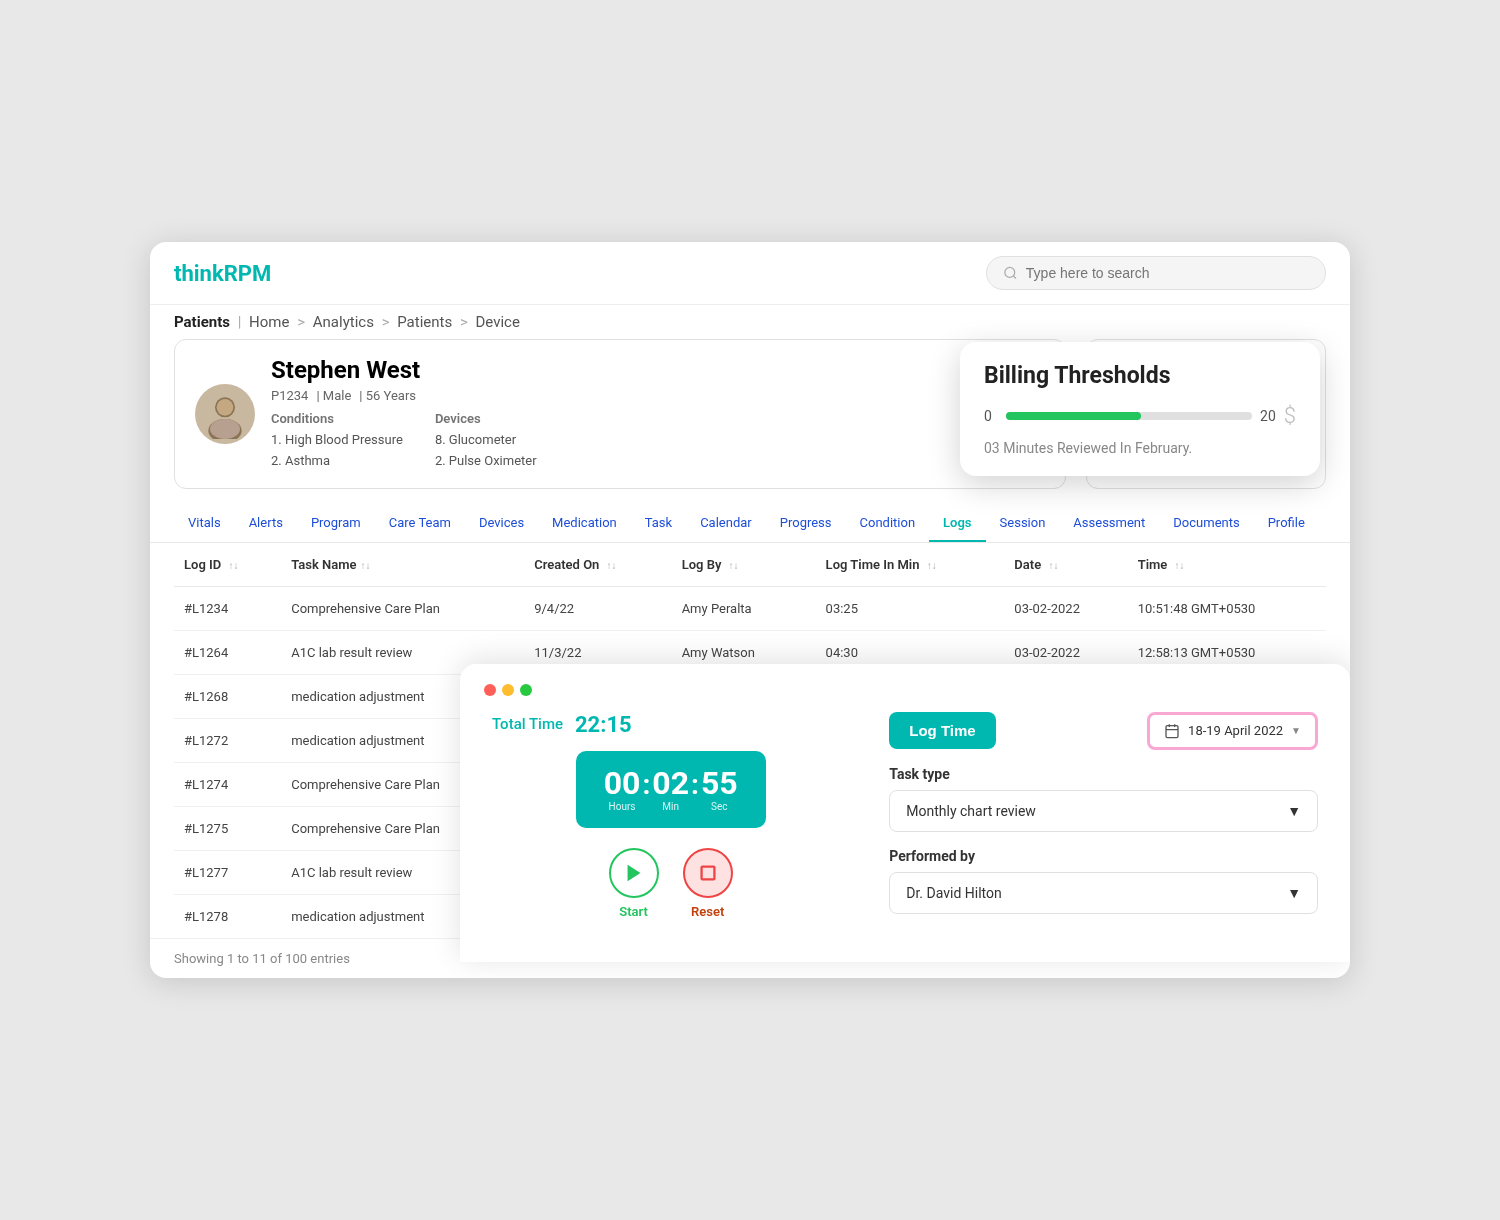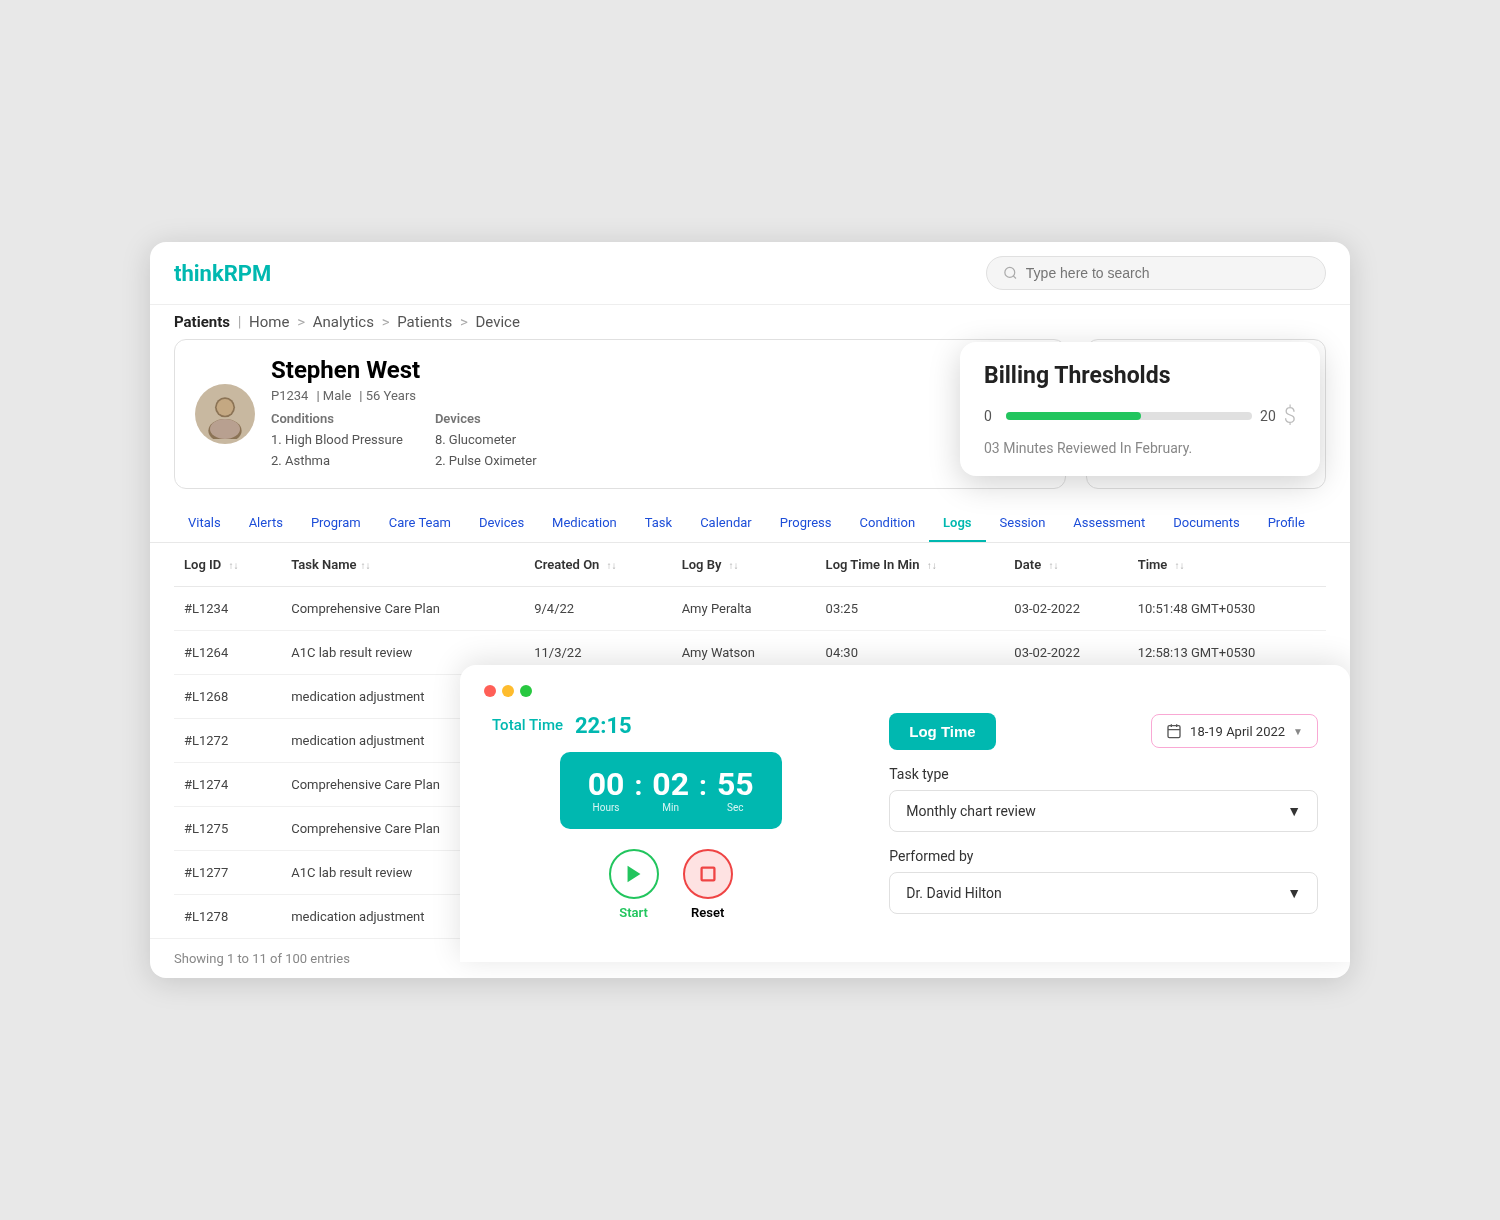--- a/index.html
+++ b/index.html
@@ -317,21 +317,20 @@
       font-weight: 700;
       color: #00b8b0;
     }
 
     .timer-display {
       background: #00b8b0;
       border-radius: 10px;
       padding: 16px 28px;
       display: flex;
       align-items: center;
-      gap: 8px;
       margin-bottom: 20px;
     }
     .timer-unit {
       display: flex;
       flex-direction: column;
       align-items: center;
     }
     .timer-number {
       font-size: 32px;
       font-weight: 700;
@@ -386,21 +385,21 @@
       width: 50px;
       height: 50px;
       border-radius: 50%;
       border: 2px solid #ef4444;
       background: #fee2e2;
       display: flex;
       align-items: center;
       justify-content: center;
     }
     .btn-reset .circle svg { color: #ef4444; }
-    .btn-reset .label { font-size: 13px; font-weight: 600; color: #000000; }
+    .btn-reset .label { font-size: 13px; font-weight: 600; color: #c2410c; }
 
     
     .modal-header-row {
       display: flex;
       align-items: center;
       justify-content: space-between;
       margin-bottom: 16px;
     }
     .log-time-btn {
       background: #00b8b0;
@@ -409,33 +408,33 @@
       border-radius: 8px;
       padding: 10px 20px;
       font-size: 15px;
       font-weight: 600;
       cursor: pointer;
     }
     .date-range-btn {
       display: flex;
       align-items: center;
       gap: 8px;
-      border: 1px solid #f9a8d4;
+      border: 3px solid #f9a8d4;
       border-radius: 8px;
       padding: 8px 14px;
       font-size: 13px;
       cursor: pointer;
       background: #fff;
       color: #333;
     }
     .chevron-down { font-size: 10px; color: #888; }
 
     .field-label {
       font-size: 14px;
-      font-weight: 400;
+      font-weight: 700;
       color: #333;
       margin-bottom: 8px;
     }
     .select-field {
       width: 100%;
       border: 1px solid #e0e0e0;
       border-radius: 8px;
       padding: 12px 16px;
       font-size: 14px;
       color: #333;

